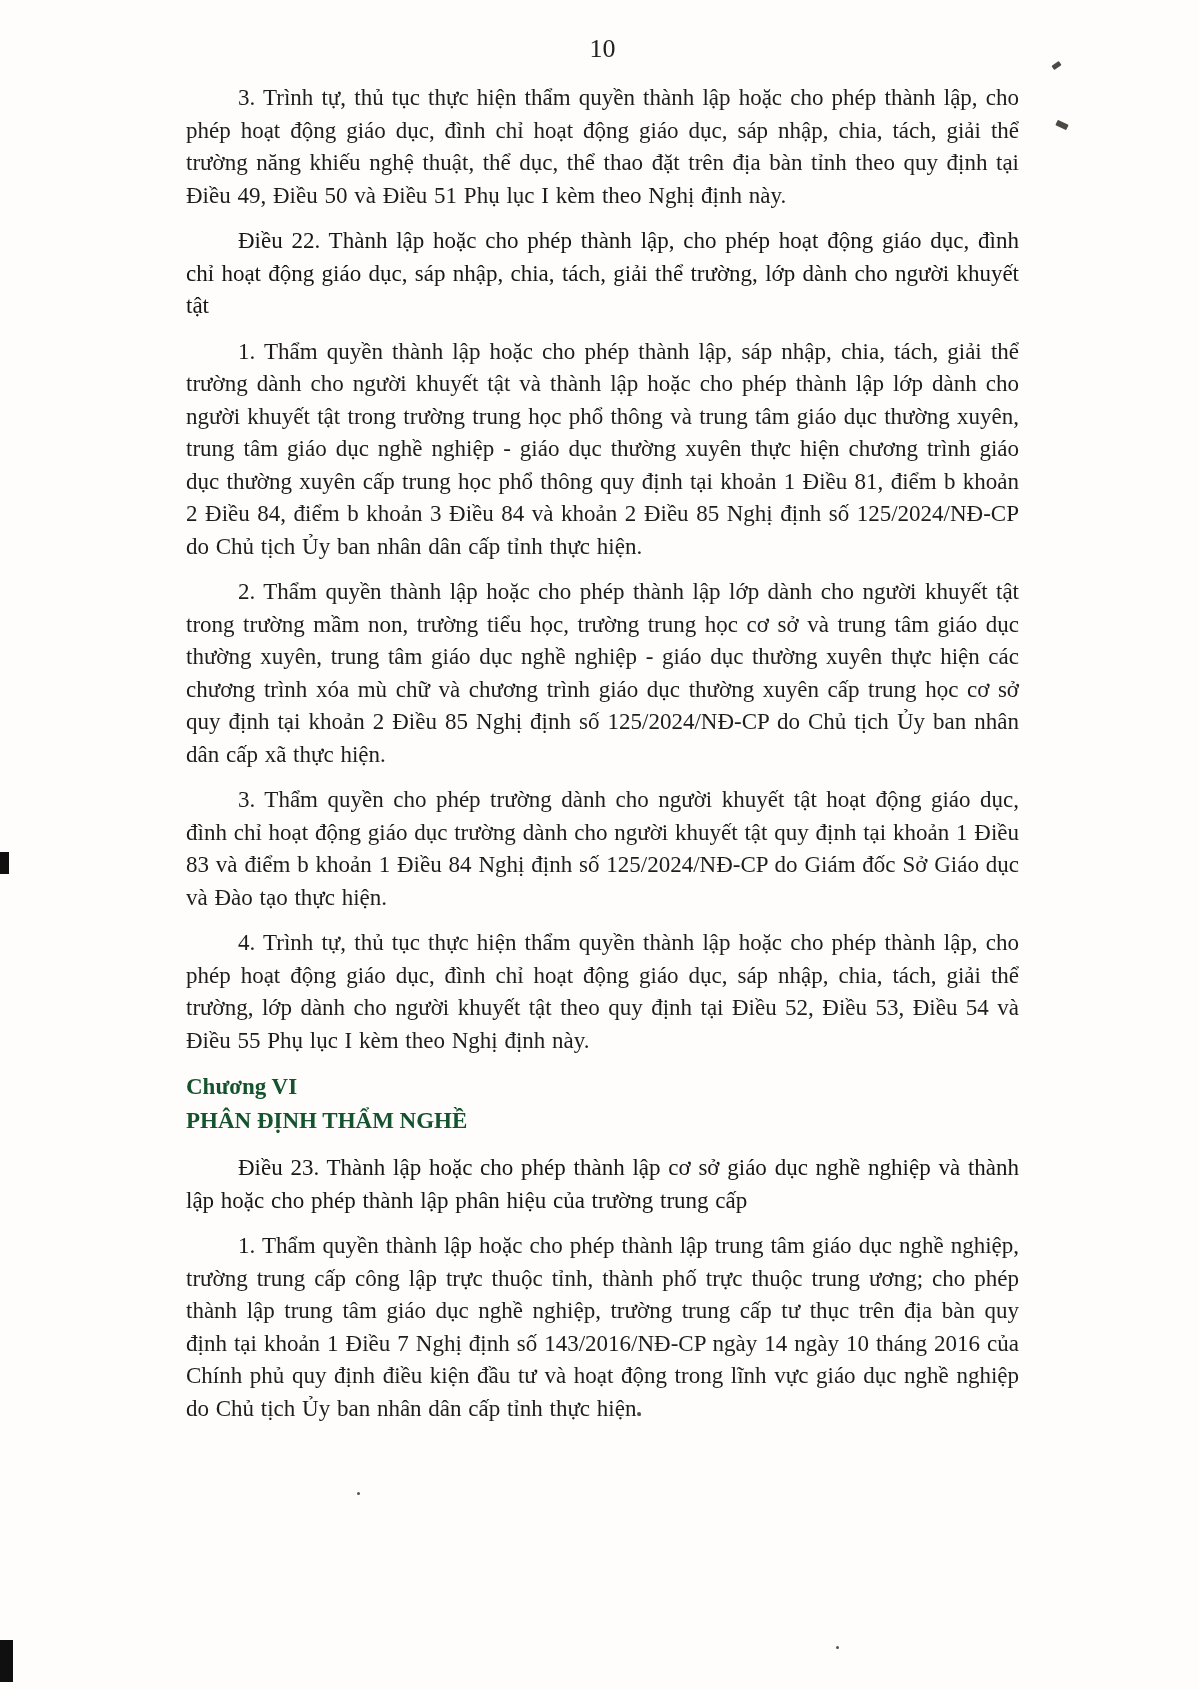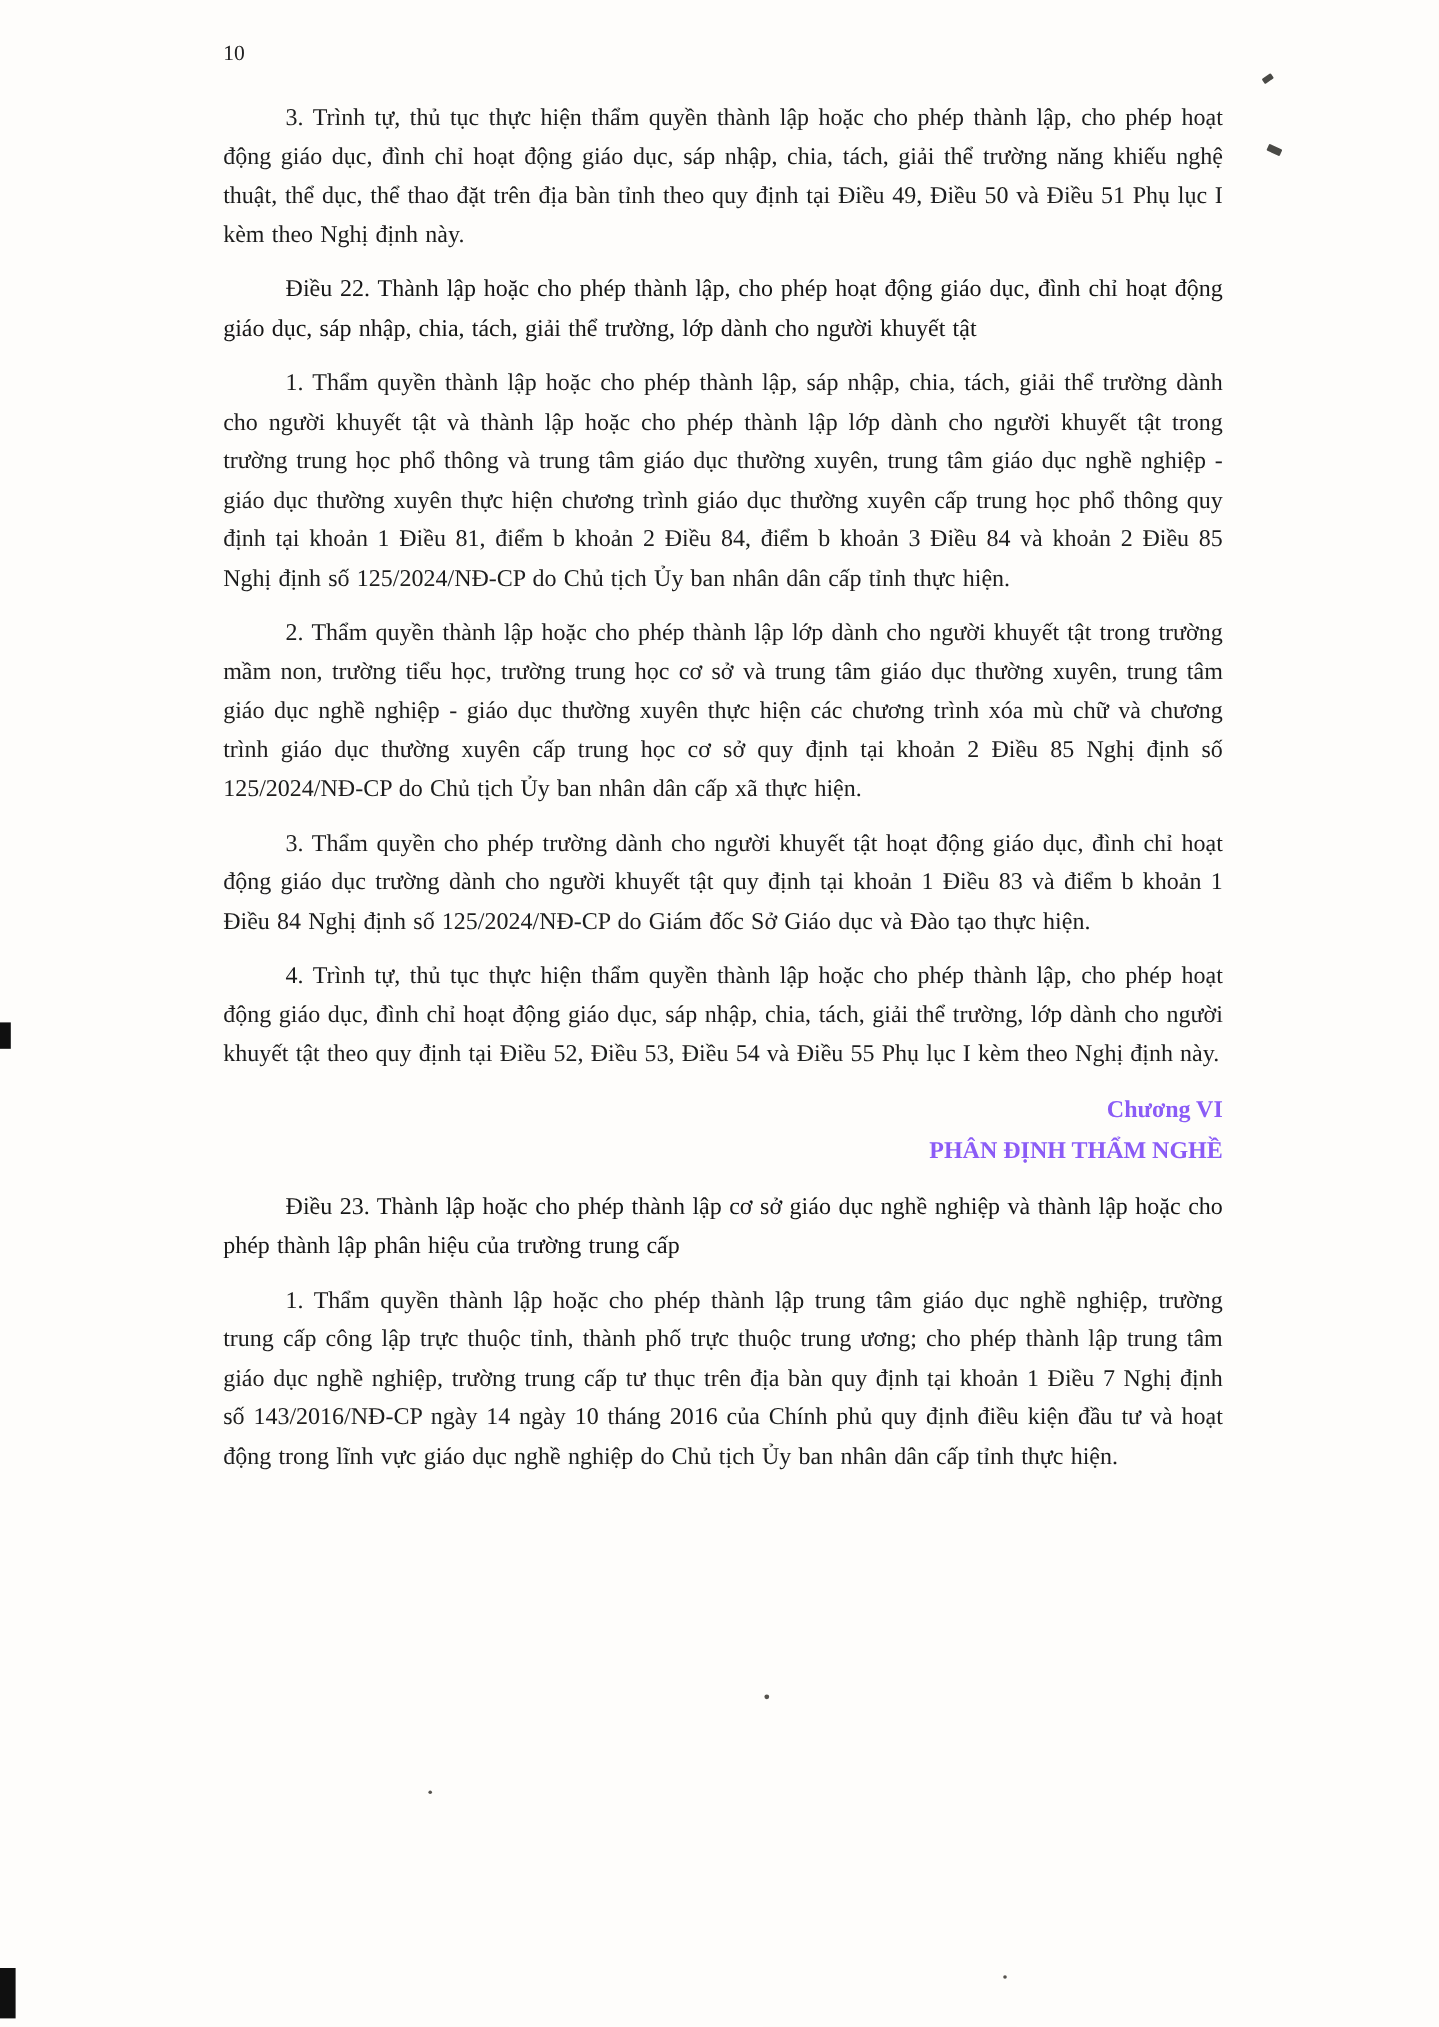--- a/index.html
+++ b/index.html
@@ -10,35 +10,35 @@
     position: relative;
   }
   .sheet {
     position: absolute; inset: 0;
     background: #fefdfb;
     color: #1d1d1d;
     overflow: hidden;
   }
   .page-number {
     position: absolute; top: 34px; left: 186px; width: 833px;
-    text-align: left; font-size: 18px; color: #222;
+    text-align: center; font-size: 26px; color: #222;
   }
   .content {
     position: absolute; top: 82px; left: 186px; width: 833px;
-    font-size: 20px; line-height: 32.5px;
+    font-size: 23px; line-height: 32.5px;
   }
   .para {
     margin: 0 0 13px 0;
     text-align: justify;
     text-indent: 52px;
     word-spacing: 1px;
   }
   .bold { font-weight: normal; color: #161616; }
   .chapter {
-    text-align: right; font-weight: bold; color: #8b5cf6;
+    text-align: left; font-weight: bold; color: #14532d;
     margin: 6px 0 14px 0; line-height: 34px;
   }
   .artifact { position: absolute; background: #101010; }
   .bar-left   { left: 0; top: 852px;  width: 9px;  height: 22px; }
   .bar-bottom { left: 0; top: 1640px; width: 13px; height: 42px; }
   .speck {
     background: #4a4a46; width: 9px; height: 5px;
     border-radius: 1px;
   }
   .speck-1 { left: 1052px; top: 63px;  transform: rotate(-35deg); }

